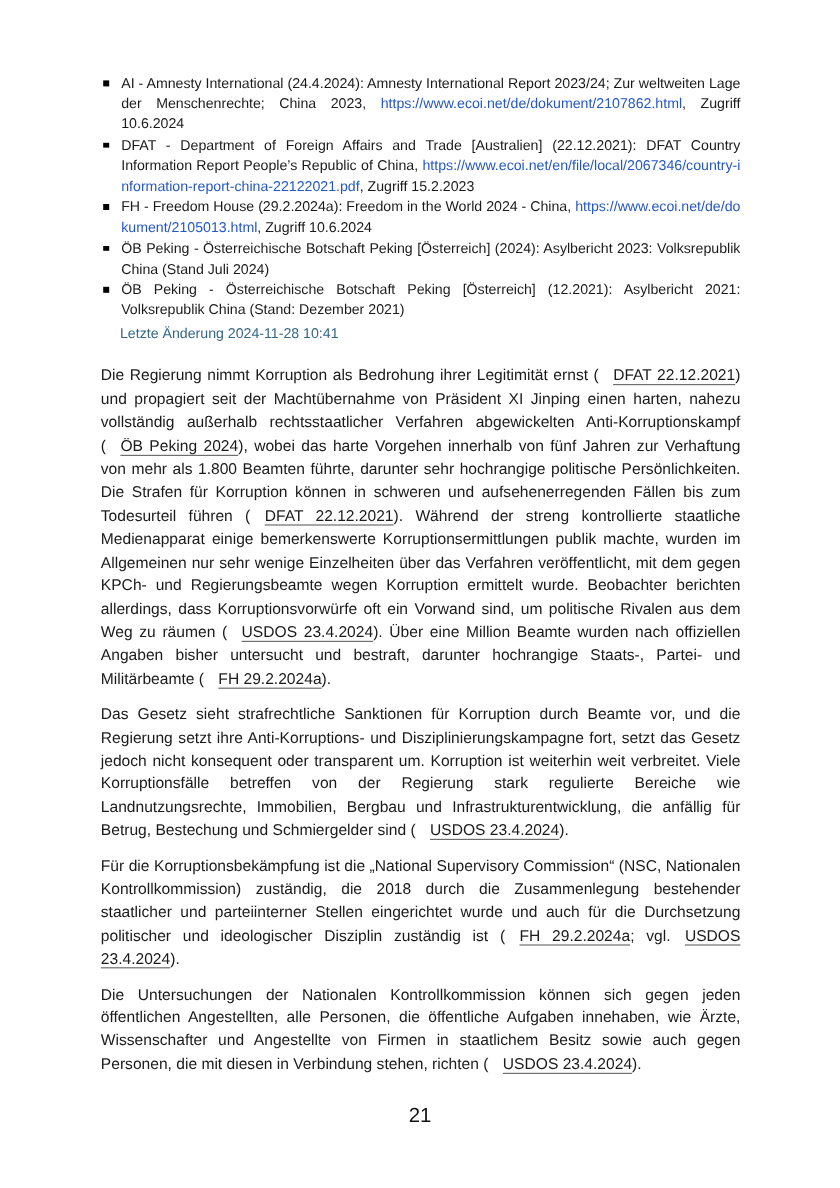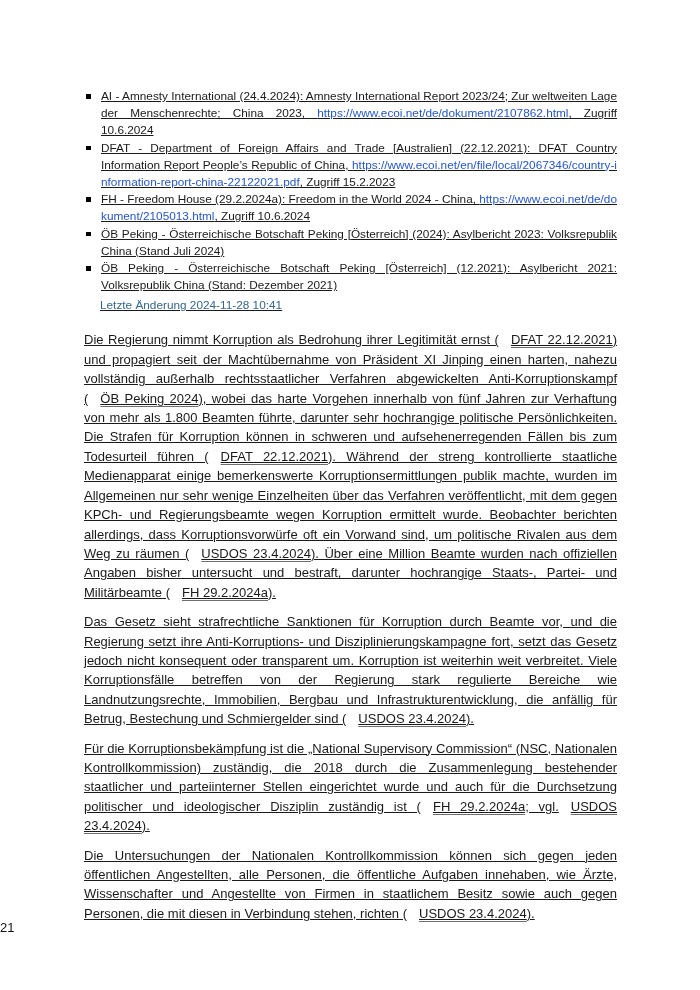--- a/index.html
+++ b/index.html
@@ -9,21 +9,21 @@
     --cite-underline:#6e6e6e;
   }
   html,body{margin:0;padding:0;background:#ffffff;}
   body{
     width:700px;height:990px;overflow:hidden;
     font-family:"Liberation Sans","DejaVu Sans",sans-serif;
     color:var(--text);
     position:relative;
   }
   .content{
-    position:absolute;top:88px;left:84px;width:533px;text-decoration:underline;
+    position:absolute;top:61px;left:84px;width:533px;
   }
   
   ul.sources{
     margin:0;padding:0;list-style:none;
     font-size:11.8px;line-height:17.2px;
     text-align:justify;
   }
   ul.sources li{
     position:relative;padding-left:17px;
   }
@@ -57,21 +57,21 @@
   .cite{
     color:inherit;cursor:pointer;
     text-decoration:underline;
     text-decoration-color:var(--cite-underline);
     text-decoration-thickness:1px;
     text-underline-offset:2.5px;
     padding-left:12px;
   }
   .page-number{
     position:absolute;top:920px;left:0;width:700px;
-    text-align:left;font-size:13px;color:#111;
+    text-align:center;font-size:17px;color:#111;
   }
 </style>
 </head>
 <body>
 
 <div class="content">
 
   <ul class="sources">
       <li><span class="bullet-square"></span>AI - Amnesty International (24.4.2024): Amnesty International Report 2023/24; Zur weltweiten Lage der Menschenrechte; China 2023, <a class="src-link">https://www.ecoi.net/de/dokument/2107862.html</a>, Zugriff 10.6.2024</li>
       <li><span class="bullet-square"></span>DFAT - Department of Foreign Affairs and Trade [Australien] (22.12.2021): DFAT Country Information Report People’s Republic of China, <a class="src-link">https://www.ecoi.net/en/file/local/2067346/country-information-report-china-22122021.pdf</a>, Zugriff 15.2.2023</li>

